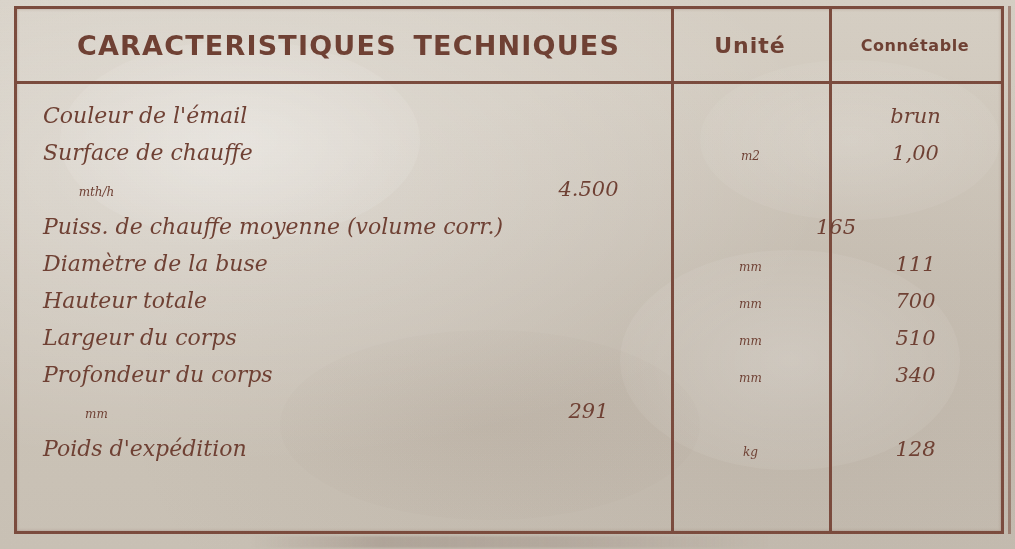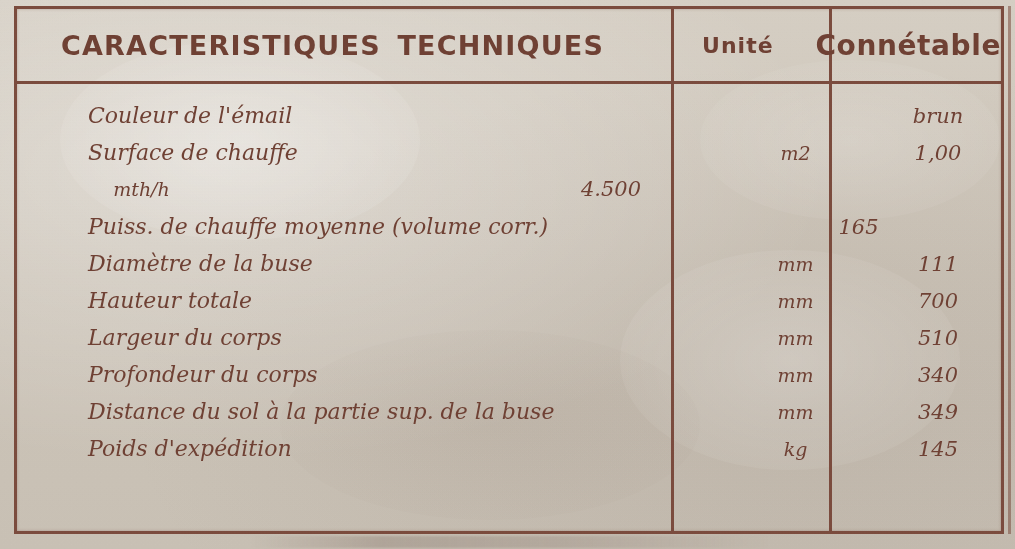--- a/index.html
+++ b/index.html
@@ -89,21 +89,21 @@
     bottom: 0;
     width: 3px;
     background: #7a4a3c;
   }
   #div1 { left: 654px; }
   #div2 { left: 812px; }
 
   #title-cell {
     width: 654px;
     box-sizing: border-box;
-    padding-left: 44px;
+    padding-left: 60px;
     display: flex;
     align-items: flex-start;
   }
   #title-text {
     font-family: "DejaVu Sans", sans-serif;
     font-weight: bold;
     font-size: 27px;
     letter-spacing: 1.2px;
     word-spacing: 6px;
     color: #6e3f32;
@@ -126,32 +126,31 @@
 
   #model-head-cell {
     flex: 1;
     display: flex;
     align-items: center;
     justify-content: center;
   }
   #model-head-text {
     font-family: "DejaVu Sans", sans-serif;
     font-weight: bold;
-    font-size: 28px;
+    font-size: 16px;
     letter-spacing: 0.6px;
     color: #6e3f32;
   }
 
   
   #body-area {
     position: relative;
     height: 447px;
     padding-top: 22px;
     box-sizing: border-box;
-    padding-left: 45px;
   }
 
   .row {
     display: flex;
     align-items: baseline;
     height: 37px;
   }
   .cell-label {
     width: 654px;
     box-sizing: border-box;
@@ -161,21 +160,21 @@
     font-size: 22px;
     color: #6e3f32;
     white-space: nowrap;
   }
   .cell-unit {
     width: 159px;
     box-sizing: border-box;
     text-align: center;
     font-family: "DejaVu Serif", serif;
     font-style: italic;
-    font-size: 19px;
+    font-size: 12px;
     color: #6e3f32;
   }
   .cell-value {
     flex: 1;
     box-sizing: border-box;
     text-align: center;
     font-family: "DejaVu Serif", serif;
     font-style: italic;
     font-size: 21px;
     color: #6e3f32;
@@ -273,29 +272,28 @@
         <div class="cell-value">510</div>
       </div>
 
       <div class="row">
         <div class="cell-label">Profondeur du corps</div>
         <div class="cell-unit">mm</div>
         <div class="cell-value">340</div>
       </div>
 
       <div class="row">
-        <div class="cell-label">Distance du sol à la partie sup. de la buse</div>
-        <div class="cell-unit">mm</div>
-        <div class="cell-value">349</div>
+        <div class="cell-unit">mm</div>
+        <div class="cell-value">291</div>
       </div>
 
       <div class="row">
         <div class="cell-label">Poids d'expédition</div>
         <div class="cell-unit">kg</div>
-        <div class="cell-value">145</div>
+        <div class="cell-value">128</div>
       </div>
 
     </div>
   </div>
 
   <div id="right-edge"></div>
   <div id="bottom-smudge"></div>
   <div id="grain"></div>
 </div>
 

